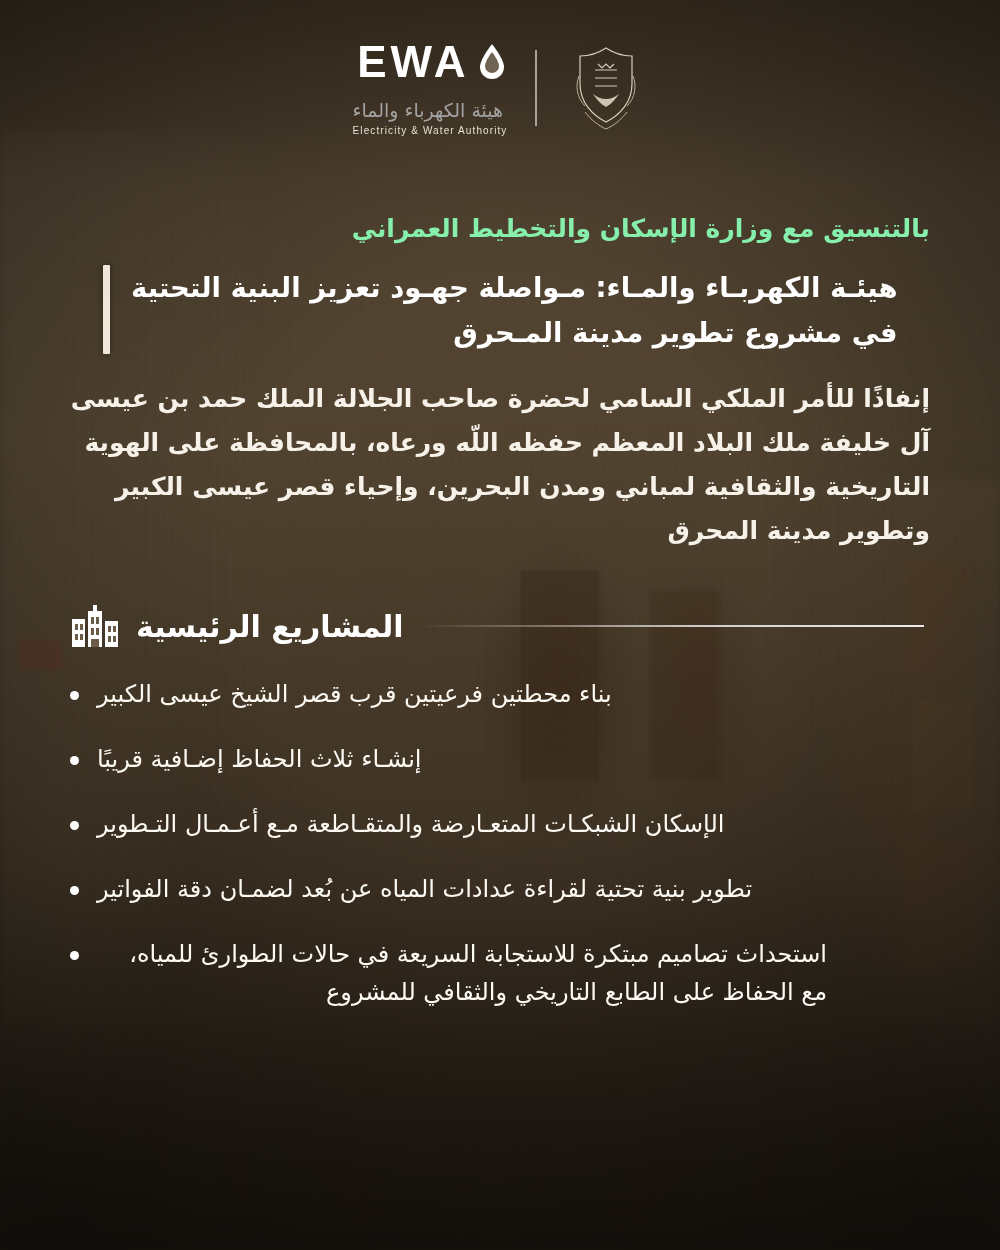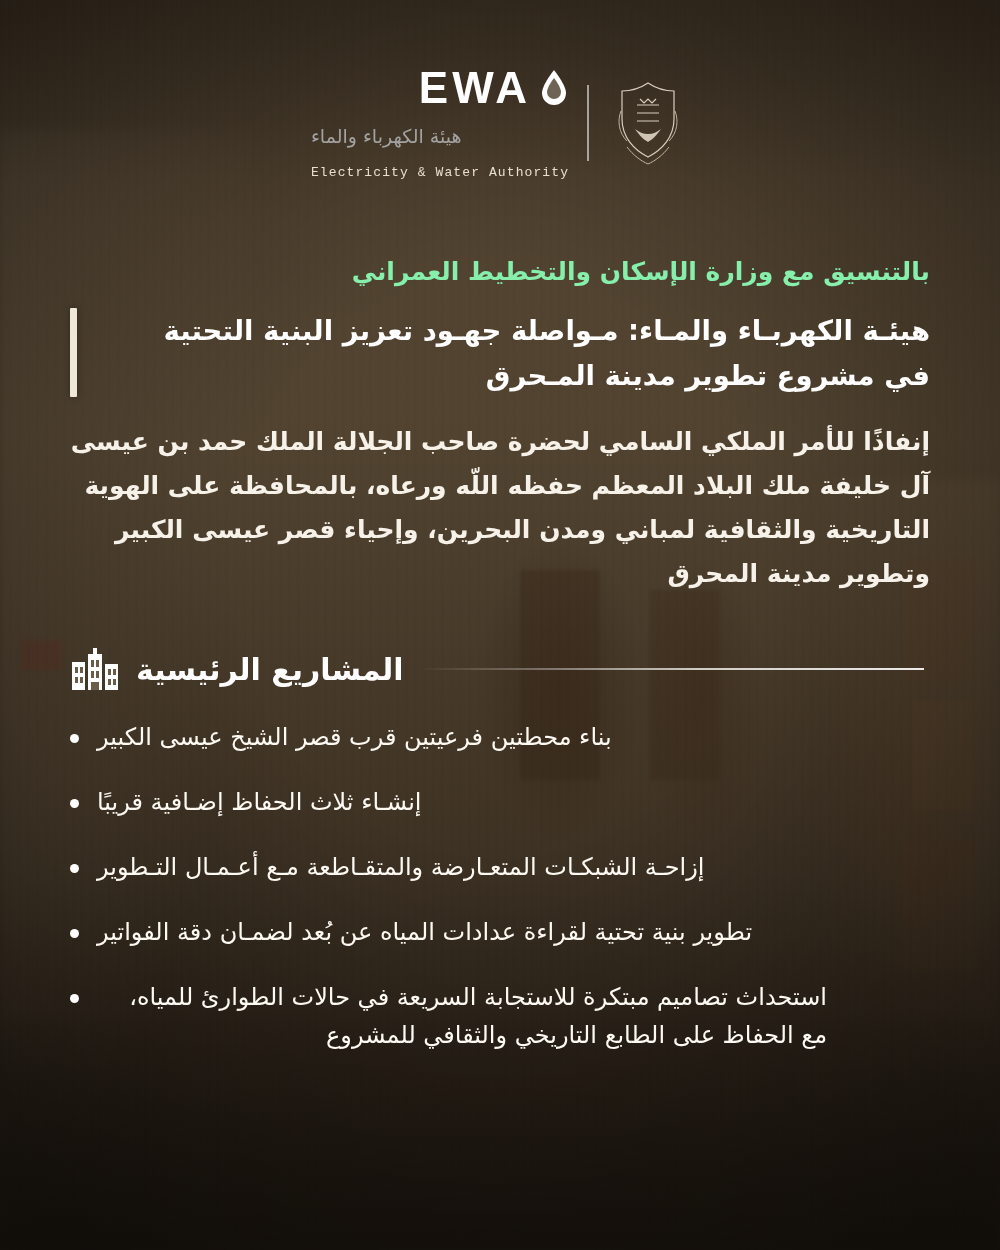--- a/index.html
+++ b/index.html
@@ -65,50 +65,50 @@
   .content {
     position:absolute; inset:0;
     padding:0 70px;
     color:#fff;
     text-align:right;
   }
 
   
   .logo-row {
     display:flex; align-items:center; justify-content:center;
-    gap:18px; padding-top:66px;
+    gap:28px; padding-top:40px;
   }
   .crest { width:82px; height:92px; flex:none; opacity:.95; }
   .logo-divider { width:2px; height:76px; background:rgba(255,255,255,.55); }
   .logo-text { display:flex; flex-direction:column; align-items:flex-start; line-height:1; }
   .logo-top { display:flex; align-items:center; gap:8px; }
   .drop { width:30px; height:38px; flex:none; }
   .ewa {
     font-family:"Liberation Sans", sans-serif;
     font-size:44px; font-weight:bold; letter-spacing:4px; color:#fff;
   }
   .logo-ar {
     font-size:19px; margin-top:17px; color:#a3a3a3; letter-spacing:1px;
     align-self:flex-end; direction:rtl;
   }
   .logo-en {
-    font-family:Liberation Mono, monospace;
-    font-size:13px; margin-top:20px; color:#e8e0d2; letter-spacing:1.1px;
+    font-family:Liberation Sans, sans-serif;
+    font-size:10px; margin-top:6px; color:#e8e0d2; letter-spacing:1.1px;
     align-self:flex-end;
   }
 
   
   .kicker {
     margin-top:78px;
     font-size:25px; color:#86efac; font-weight:700;
     letter-spacing:.2px;
   }
   .title-wrap {
     margin-top:22px;
-    display:flex; justify-content:space-between; gap:18px;
+    display:flex; justify-content:center; gap:18px;
   }
   .title-bar {
     width:7px; background:#efe7d8; flex:none; border-radius:1px;
     box-shadow:0 0 6px rgba(0,0,0,.35);
   }
   .title {
     font-size:27.5px; font-weight:bold; line-height:1.62;
     color:#ffffff; max-width:770px; letter-spacing:.3px;
   }
   .para {
@@ -247,21 +247,21 @@
       <div class="bullet">
         <span class="dot"></span>
         <span class="bullet-text">بناء محطتين فرعيتين قرب قصر الشيخ عيسى الكبير</span>
       </div>
       <div class="bullet">
         <span class="dot"></span>
         <span class="bullet-text">إنشـاء ثلاث الحفاظ إضـافية قريبًا</span>
       </div>
       <div class="bullet">
         <span class="dot"></span>
-        <span class="bullet-text">إزاحـة الشبكـات المتعـارضة والمتقـاطعة مـع أعـمـال التـطوير</span>
+        <span class="bullet-text">الإسكان الشبكـات المتعـارضة والمتقـاطعة مـع أعـمـال التـطوير</span>
       </div>
       <div class="bullet">
         <span class="dot"></span>
         <span class="bullet-text">تطوير بنية تحتية لقراءة عدادات المياه عن بُعد لضمـان دقة الفواتير</span>
       </div>
       <div class="bullet">
         <span class="dot"></span>
         <span class="bullet-text">استحداث تصاميم مبتكرة للاستجابة السريعة في حالات الطوارئ للمياه، مع الحفاظ على الطابع التاريخي والثقافي للمشروع</span>
       </div>
     </div>

